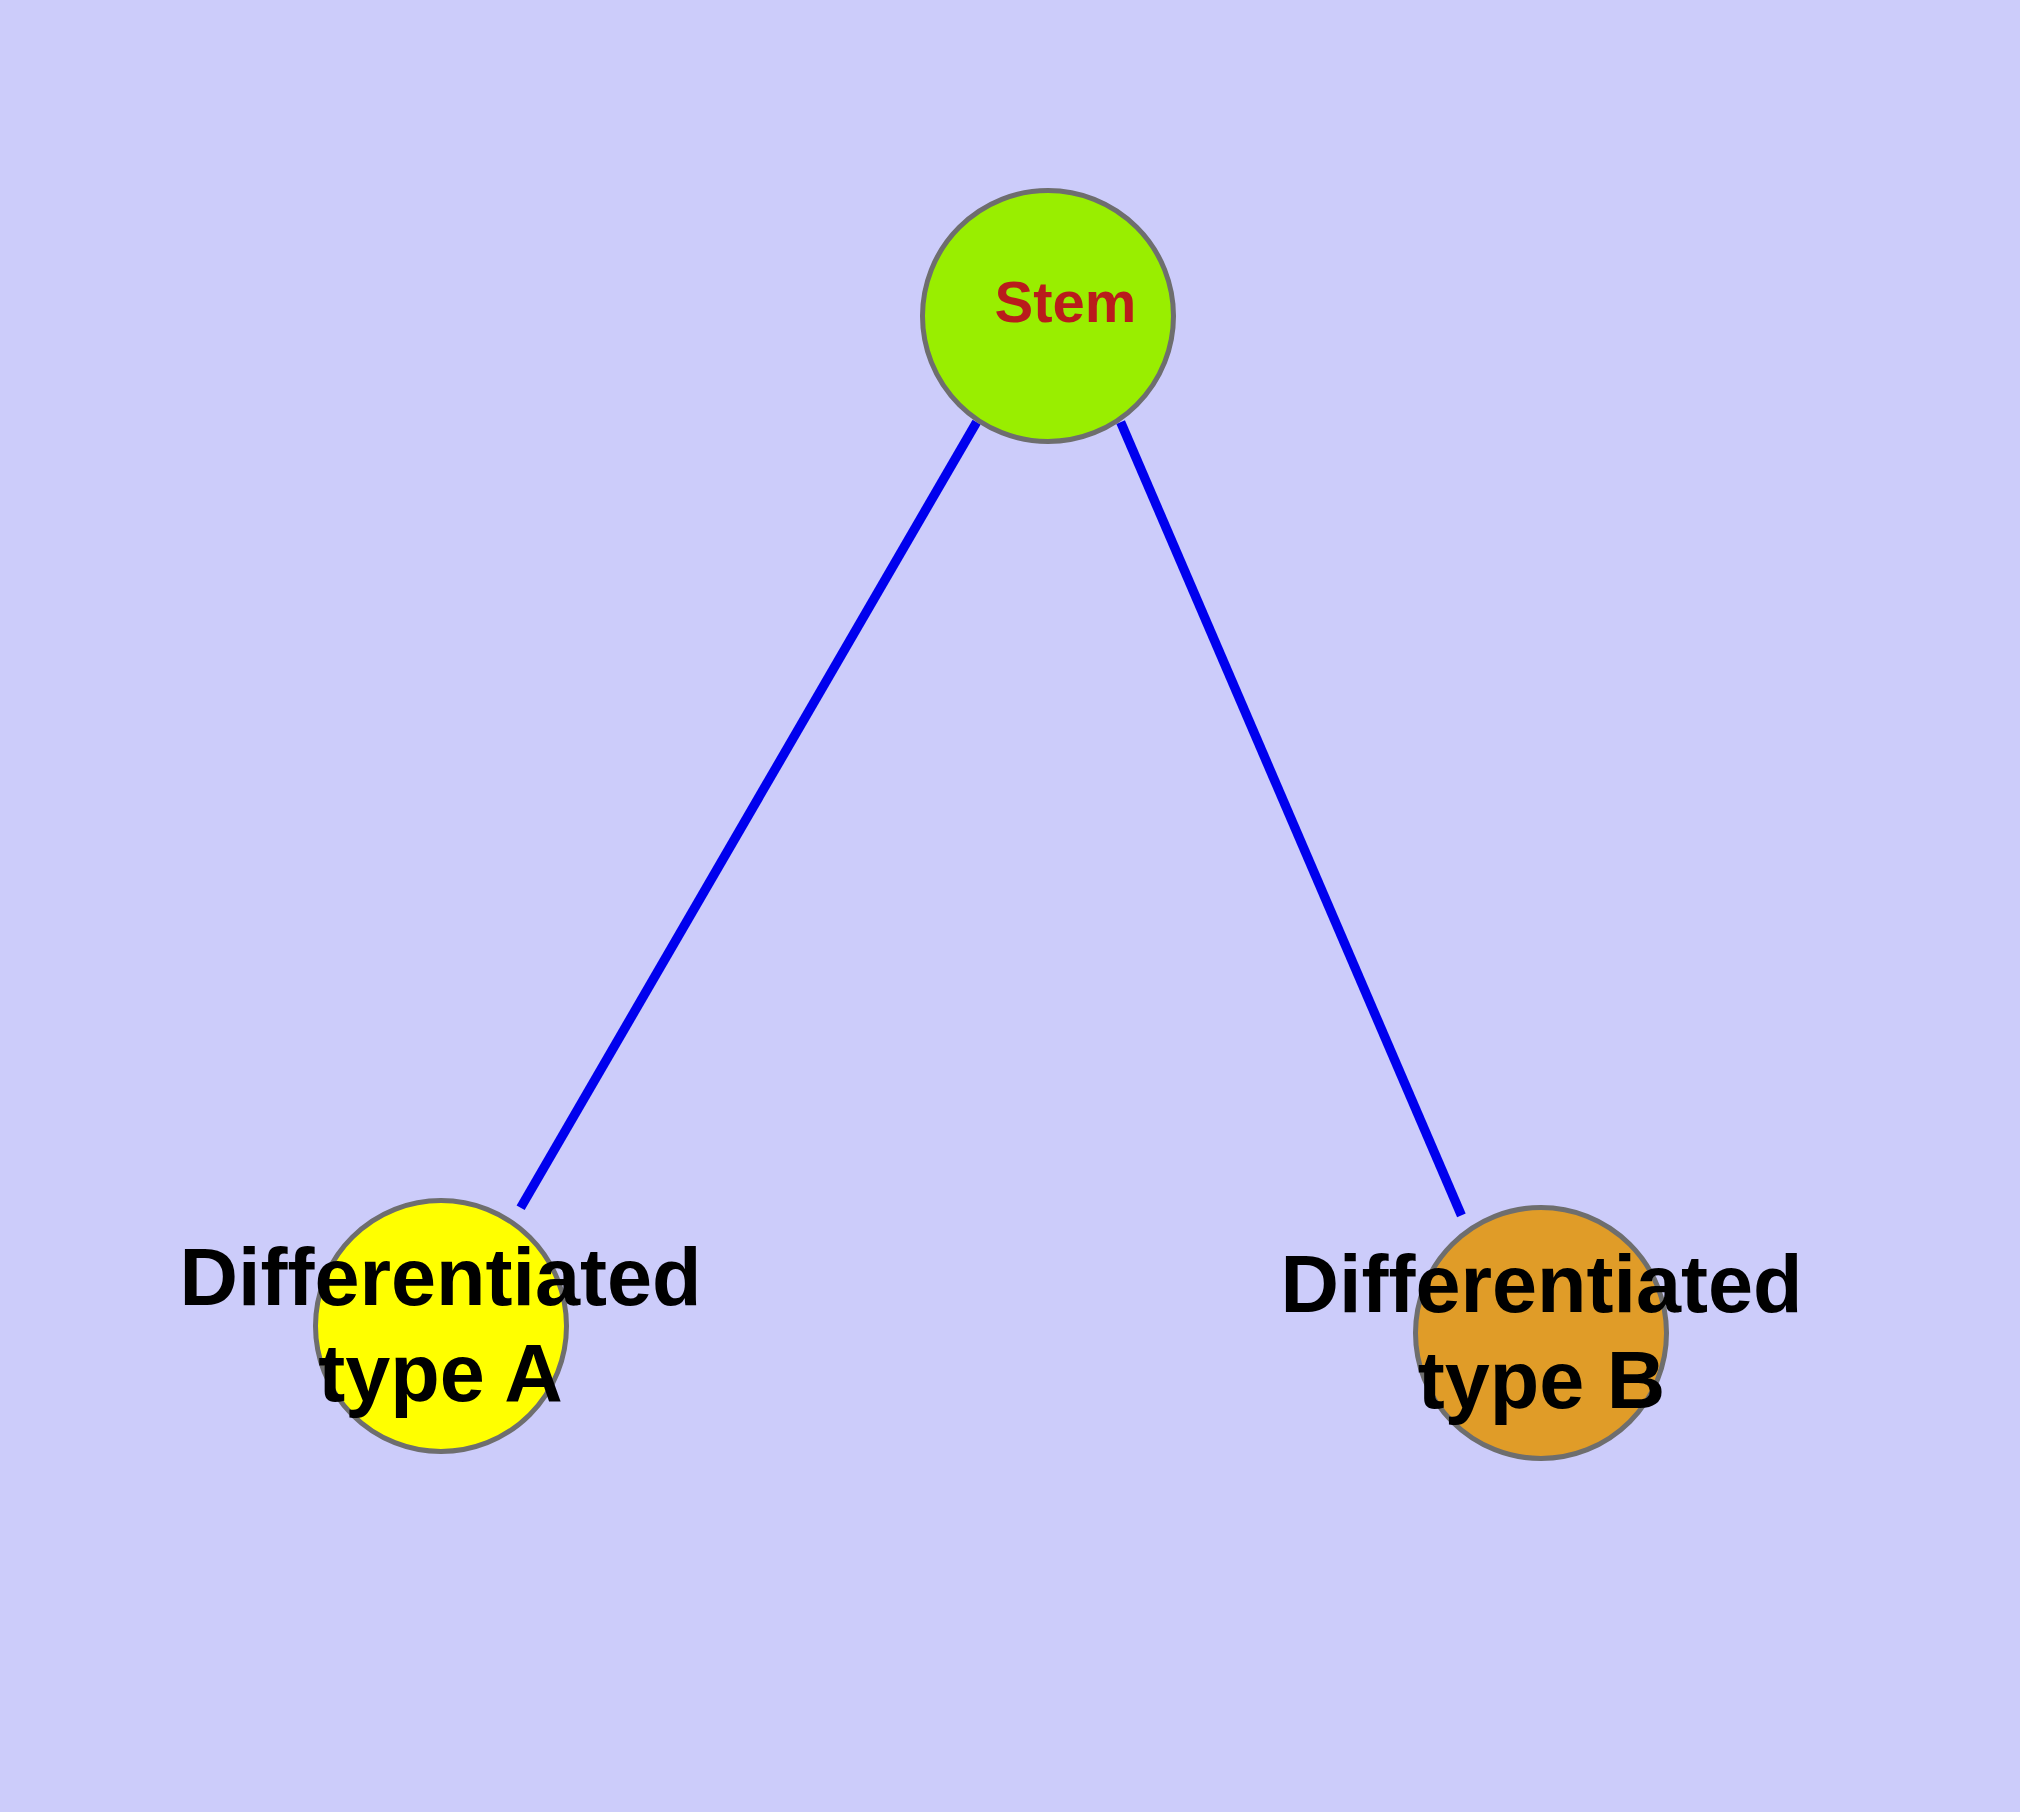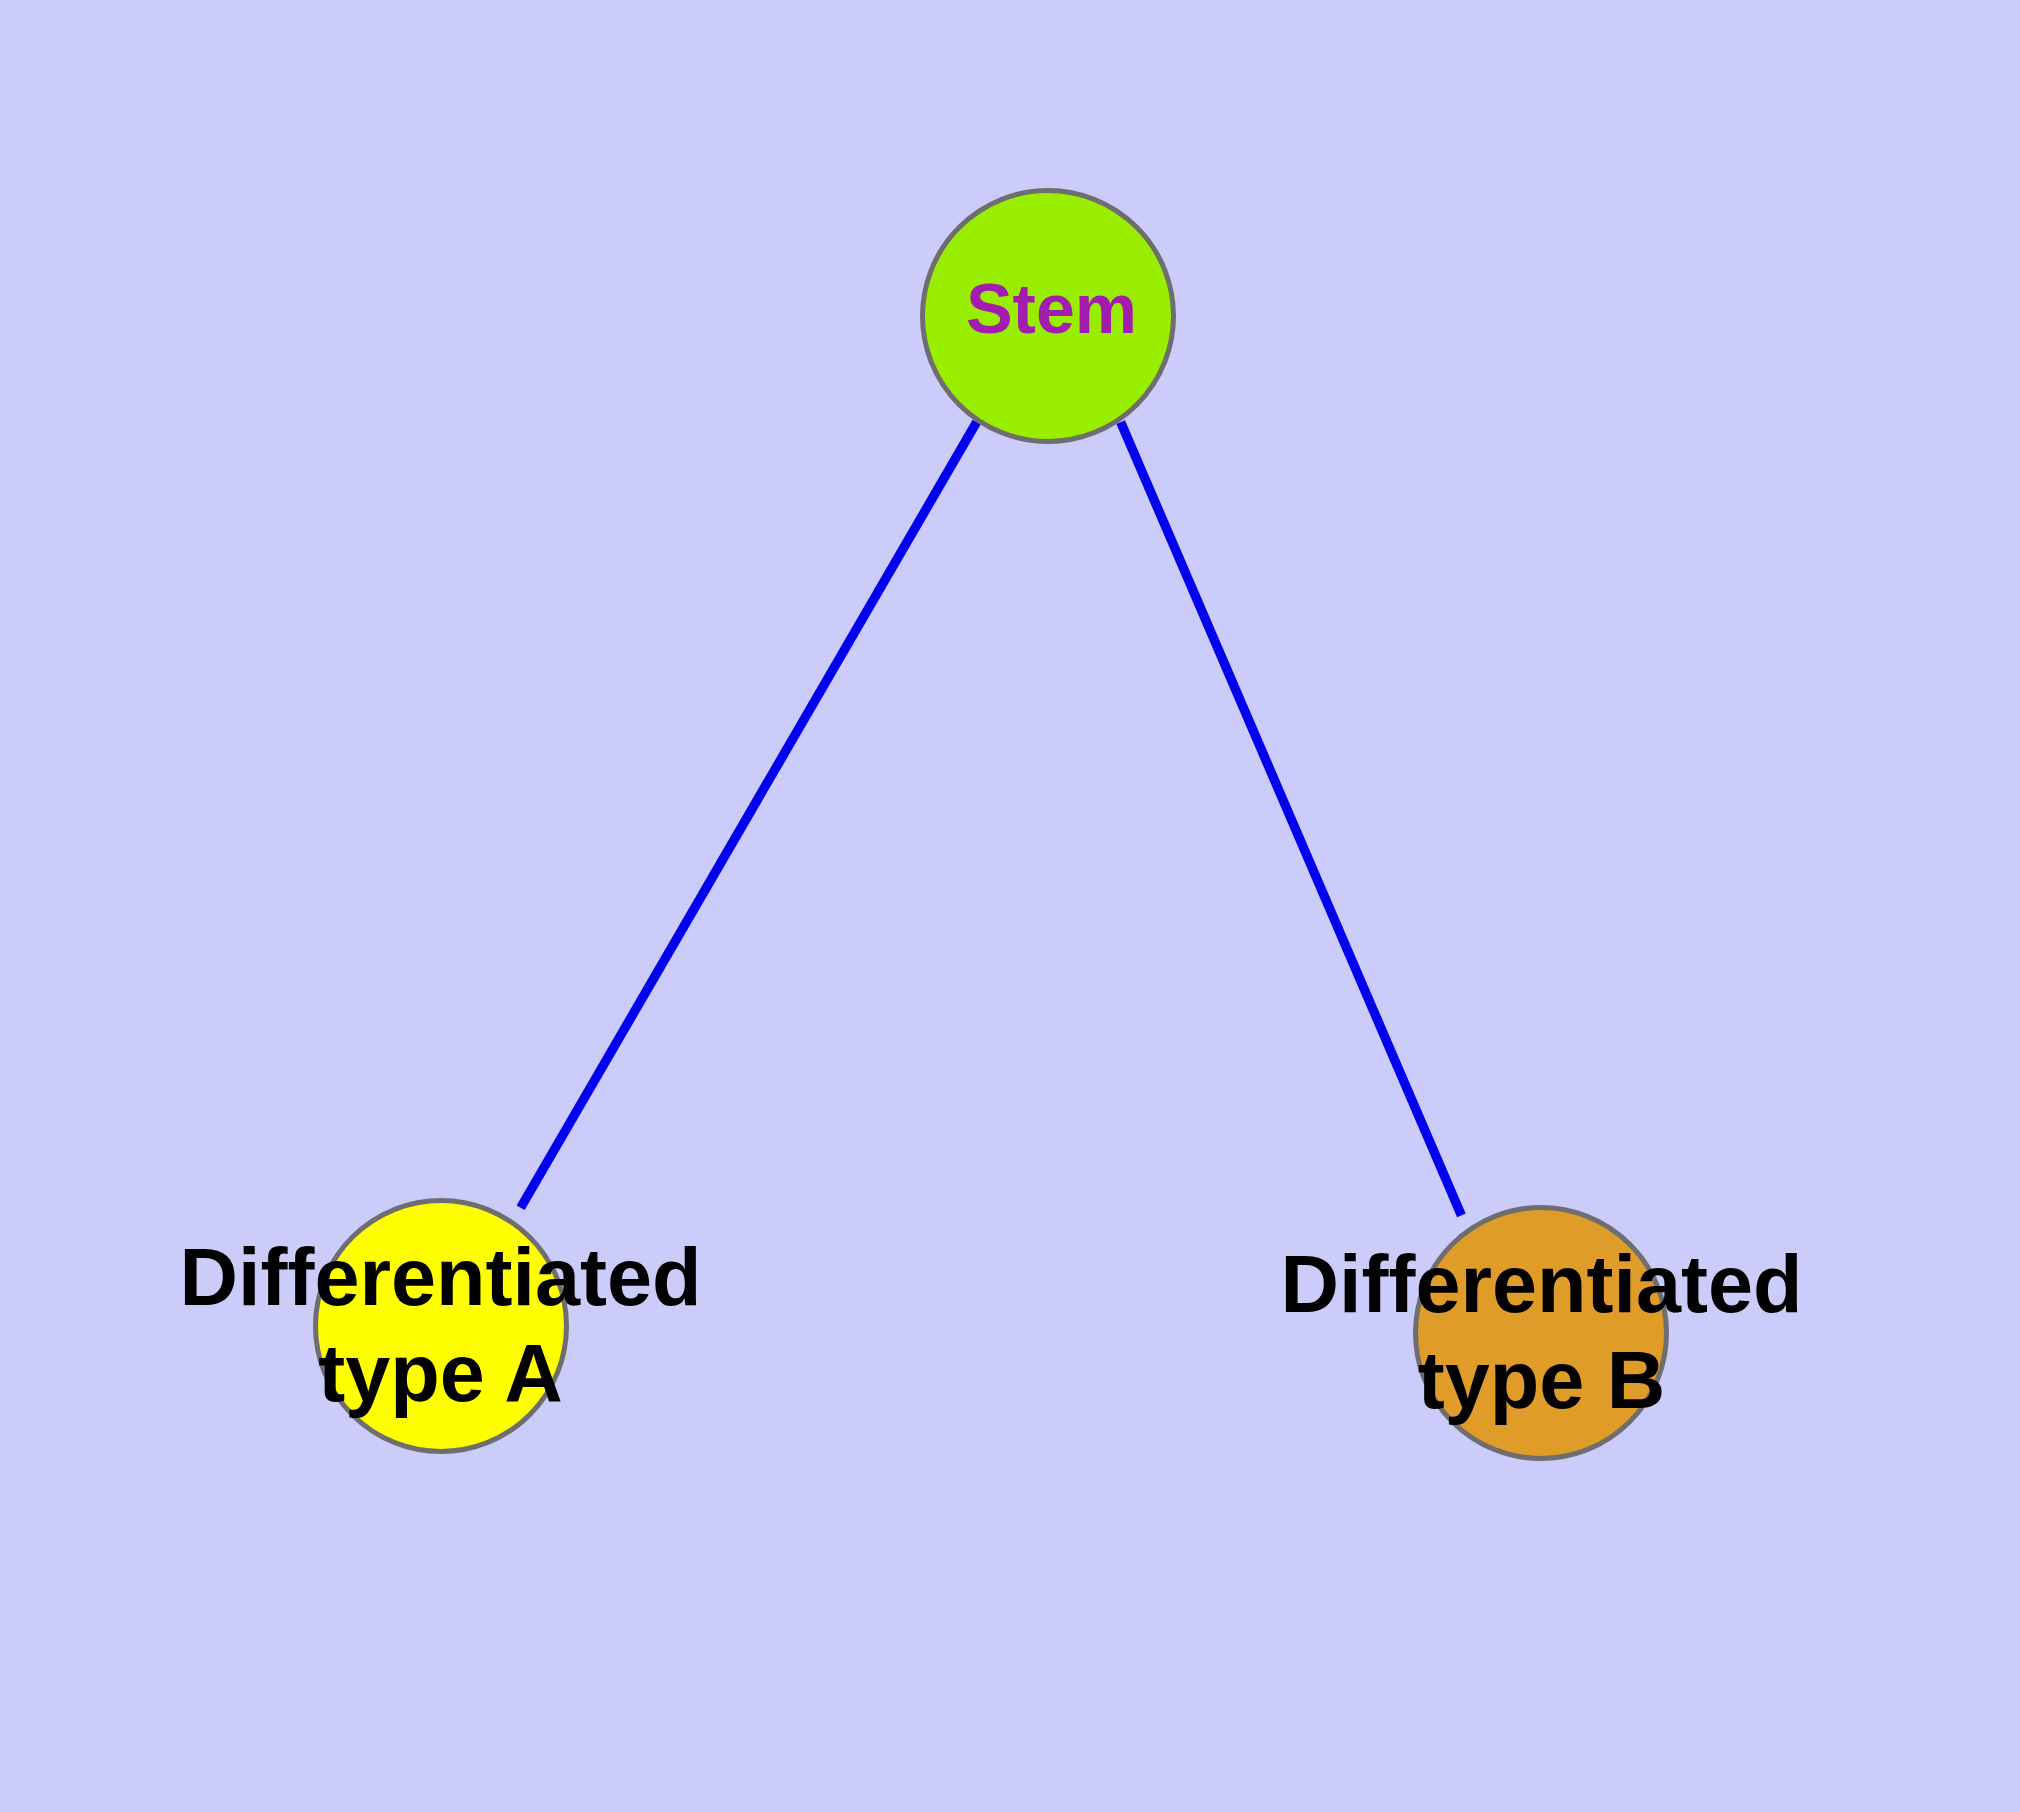--- a/index.html
+++ b/index.html
@@ -48,21 +48,21 @@
 <div id="canvas">
 
   <div id="bg-layer" style="background: rgb(204, 204, 250);"></div>
 
   <svg id="edge-layer" viewBox="0 0 2384 2138">
       <line x1="1152" y1="498" x2="614" y2="1425" stroke="#0000ee" stroke-width="11"></line>
       <line x1="1322" y1="498" x2="1724" y2="1434" stroke="#0000ee" stroke-width="11"></line>
     </svg>
 
   <div class="node" id="node-stem" style="left: 920px; top: 188px; width: 256px; height: 256px; background: rgb(153, 238, 0); border-color: rgb(110, 110, 110);"></div>
-  <div class="node-label" id="label-stem" style="font-size: 70px; color: #a21caf; width: 1187px; left: 458px; top: 268px;">Stem</div>
+  <div class="node-label" id="label-stem" style="font-size: 58px; color: #b91c1c; width: 1187px; left: 472px; top: 268px;">Stem</div>
 
   <div class="node" id="node-diff-a" style="left: 313px; top: 1198px; width: 256px; height: 256px; background: rgb(255, 255, 0); border-color: rgb(110, 110, 110);"></div>
   <div class="node-label" id="label-diff-a" style="font-size: 81px; color: rgb(0, 0, 0); width: 1187px; left: -153px; top: 1230px;">Differentiated
 type A</div>
 
   <div class="node" id="node-diff-b" style="left: 1413px; top: 1205px; width: 256px; height: 256px; background: rgb(224, 156, 40); border-color: rgb(110, 110, 110);"></div>
   <div class="node-label" id="label-diff-b" style="font-size: 81px; color: rgb(0, 0, 0); width: 1187px; left: 948px; top: 1237px;">Differentiated
 type B</div>
 
 </div>

